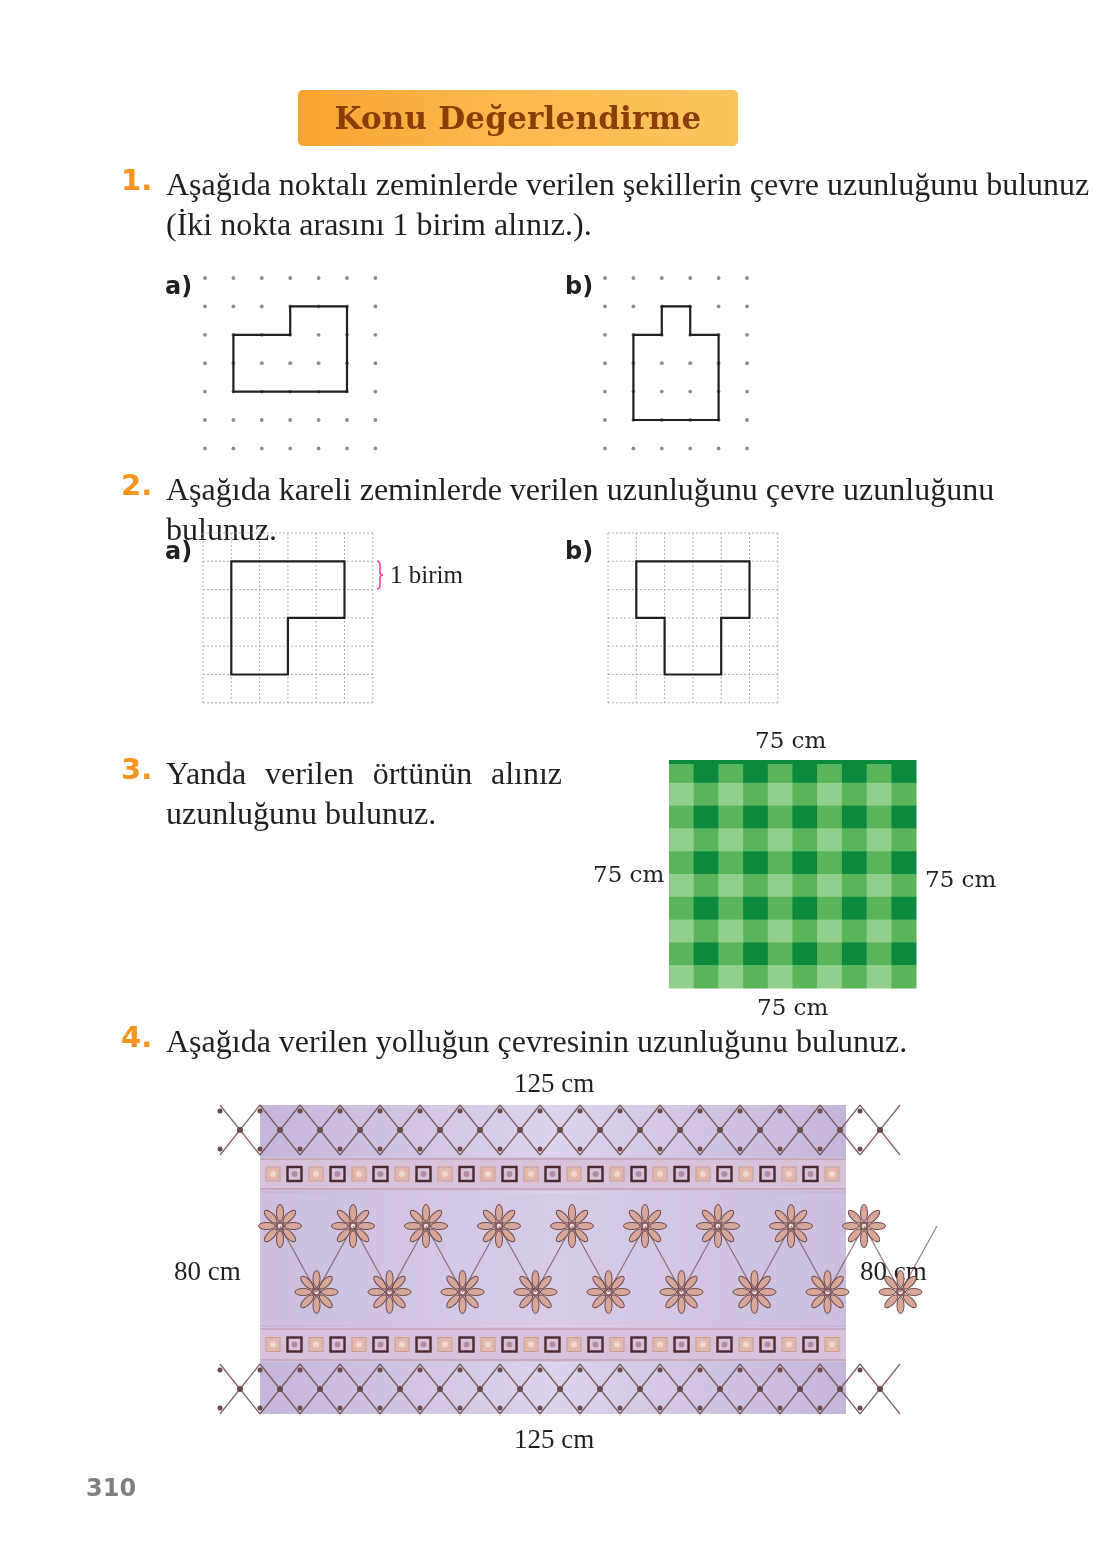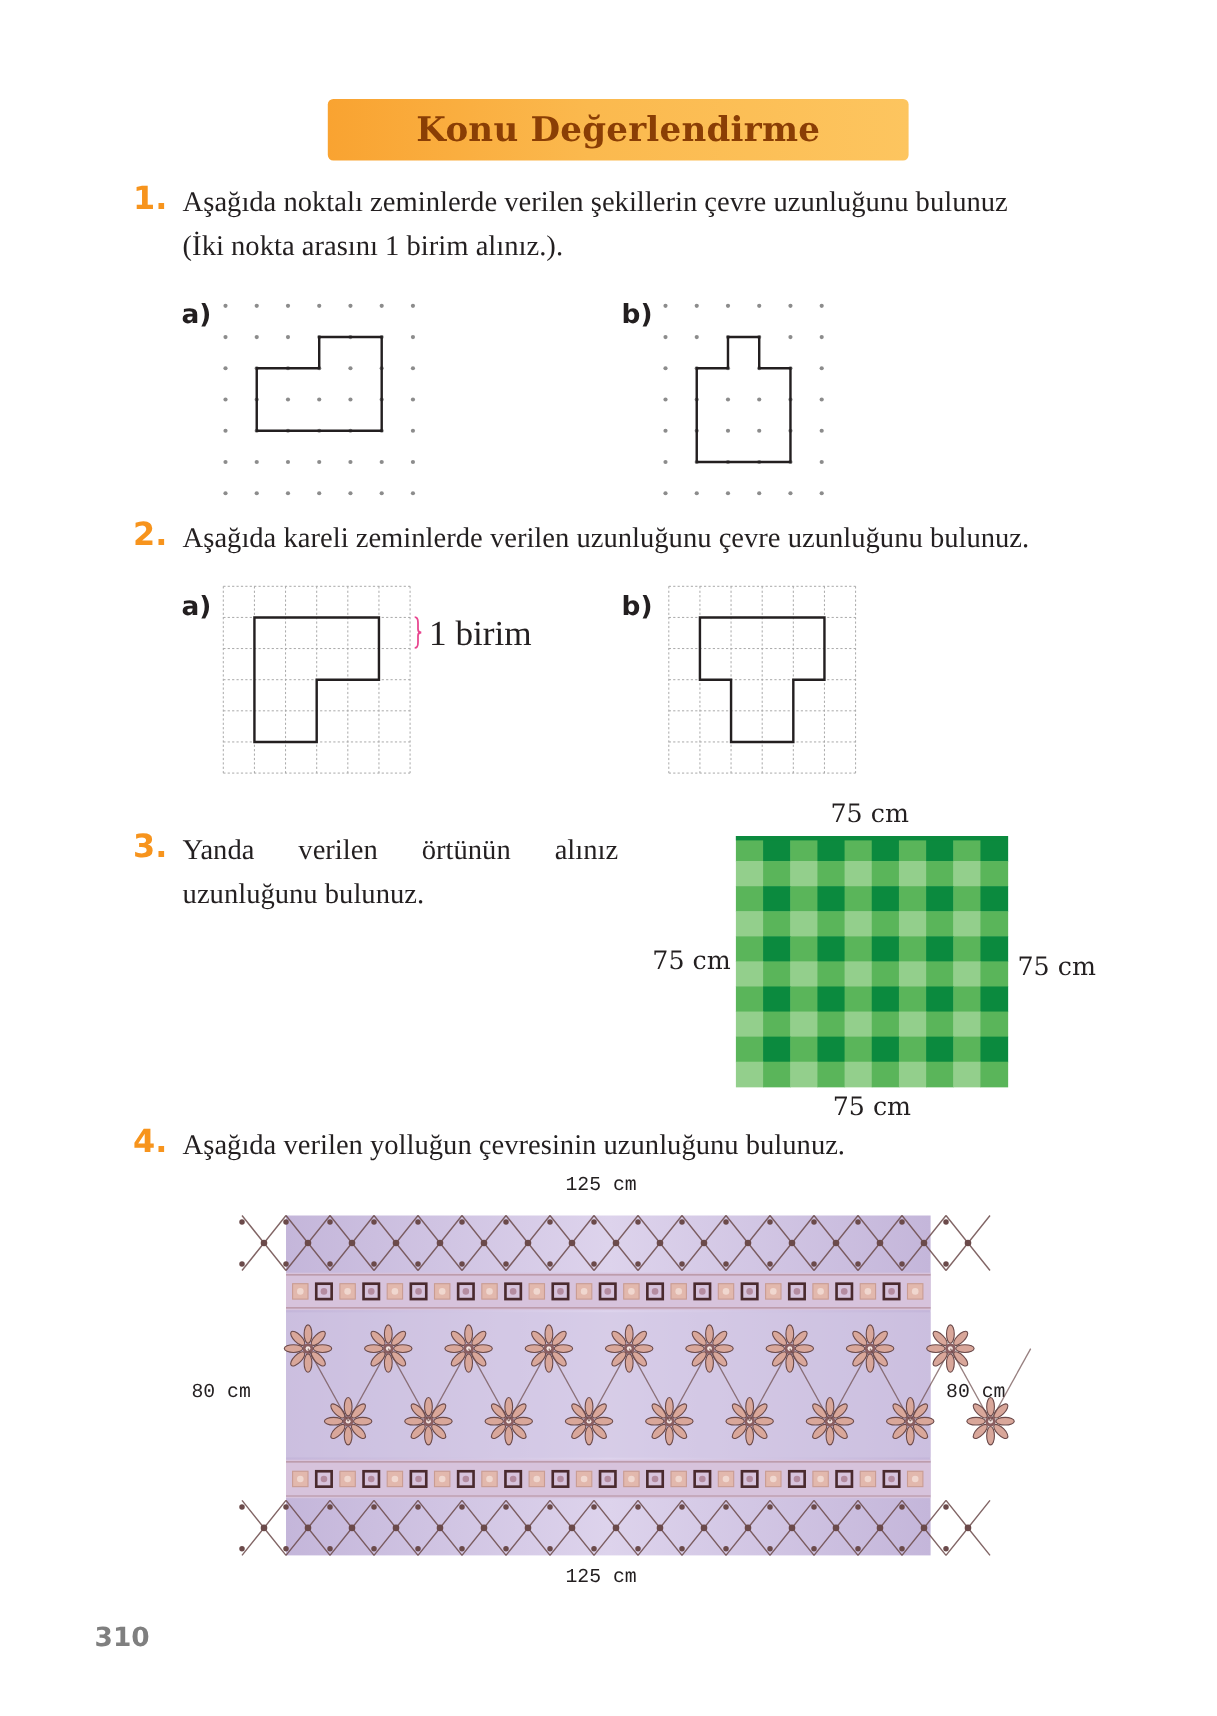--- a/index.html
+++ b/index.html
@@ -1,26 +1,26 @@
 <!DOCTYPE html>
 <html><head>
 <meta charset="utf-8">
 <style>
   html, body { margin:0; padding:0; }
   body { width:1106px; height:1560px; background:#ffffff; position:relative; overflow:hidden;
          font-family:"DejaVu Serif", serif; color:#231f20; }
   .abs { position:absolute; }
-  .banner { left:298px; top:90px; width:528px; height:56px; border-radius:5px;
+  .banner { left:298px; top:90px; width:440px; height:56px; border-radius:5px;
             background:linear-gradient(90deg,#f9a331 0%,#fbb94e 45%,#fdc55f 100%);
             display:flex; align-items:center; justify-content:center; }
   .banner span { font-family:"DejaVu Serif", serif; font-weight:bold; font-size:31px; color:#8a3e05; letter-spacing:0.2px; }
   .qnum { font-family:"DejaVu Sans", sans-serif; font-weight:bold; color:#f7941d; font-size:29px; }
-  .qtext { font-family:"Liberation Serif", serif; font-size:26px; line-height:40px; color:#231f20; }
+  .qtext { font-family:"Liberation Serif", serif; font-size:32px; line-height:40px; color:#231f20; }
   .label-ab { font-family:"DejaVu Sans", sans-serif; font-weight:bold; font-size:24px; color:#231f20; }
-  .meas { font-family:Liberation Mono, monospace; font-size:18px; color:#231f20; white-space:nowrap; }
+  .meas { font-family:Liberation Serif, serif; font-size:27px; color:#231f20; white-space:nowrap; }
   .pagenum { font-family:"DejaVu Sans", sans-serif; font-weight:bold; font-size:24px; color:#7f7f7f; }
   svg { position:absolute; overflow:visible; }
 </style>
 </head>
 <body>
 
 <div class="abs banner">
   <span>Konu Değerlendirme</span>
 </div>
 
@@ -146,21 +146,21 @@
     <line x1="0" y1="56.6" x2="169.8" y2="56.6" stroke="#a8a8a8" stroke-width="0.9" stroke-dasharray="2,2"></line>
     <line x1="0" y1="84.9" x2="169.8" y2="84.9" stroke="#a8a8a8" stroke-width="0.9" stroke-dasharray="2,2"></line>
     <line x1="0" y1="113.2" x2="169.8" y2="113.2" stroke="#a8a8a8" stroke-width="0.9" stroke-dasharray="2,2"></line>
     <line x1="0" y1="141.5" x2="169.8" y2="141.5" stroke="#a8a8a8" stroke-width="0.9" stroke-dasharray="2,2"></line>
     <line x1="0" y1="169.8" x2="169.8" y2="169.8" stroke="#a8a8a8" stroke-width="0.9" stroke-dasharray="2,2"></line>
     <polygon points="28.3,28.3 141.5,28.3 141.5,84.9 84.9,84.9 84.9,141.5 28.3,141.5" fill="none" stroke="#231f20" stroke-width="2.2"></polygon>
   </svg>
 <svg style="left:376px;top:560px;width:8px;height:30px;">
   <path d="M1 1 Q4 1 4 6 L4 12 Q4 15 7 15 Q4 15 4 18 L4 24 Q4 29 1 29" fill="none" stroke="#e8458f" stroke-width="1.6"></path>
 </svg>
-<div class="abs qtext" style="left:390px;top:555px;font-size:32px;">1 birim</div>
+<div class="abs qtext" style="left:390px;top:555px;font-size:25px;">1 birim</div>
 
 <div class="abs label-ab" style="left:565px;top:537px;">b)</div>
 <svg id="grid-b" style="left: 608px; top: 533px; width: 1px; height: 1px;" width="171.8" height="171.8">
     <line x1="0" y1="0" x2="0" y2="169.8" stroke="#a8a8a8" stroke-width="0.9" stroke-dasharray="2,2"></line>
     <line x1="28.3" y1="0" x2="28.3" y2="169.8" stroke="#a8a8a8" stroke-width="0.9" stroke-dasharray="2,2"></line>
     <line x1="56.6" y1="0" x2="56.6" y2="169.8" stroke="#a8a8a8" stroke-width="0.9" stroke-dasharray="2,2"></line>
     <line x1="84.9" y1="0" x2="84.9" y2="169.8" stroke="#a8a8a8" stroke-width="0.9" stroke-dasharray="2,2"></line>
     <line x1="113.2" y1="0" x2="113.2" y2="169.8" stroke="#a8a8a8" stroke-width="0.9" stroke-dasharray="2,2"></line>
     <line x1="141.5" y1="0" x2="141.5" y2="169.8" stroke="#a8a8a8" stroke-width="0.9" stroke-dasharray="2,2"></line>
     <line x1="169.8" y1="0" x2="169.8" y2="169.8" stroke="#a8a8a8" stroke-width="0.9" stroke-dasharray="2,2"></line>

